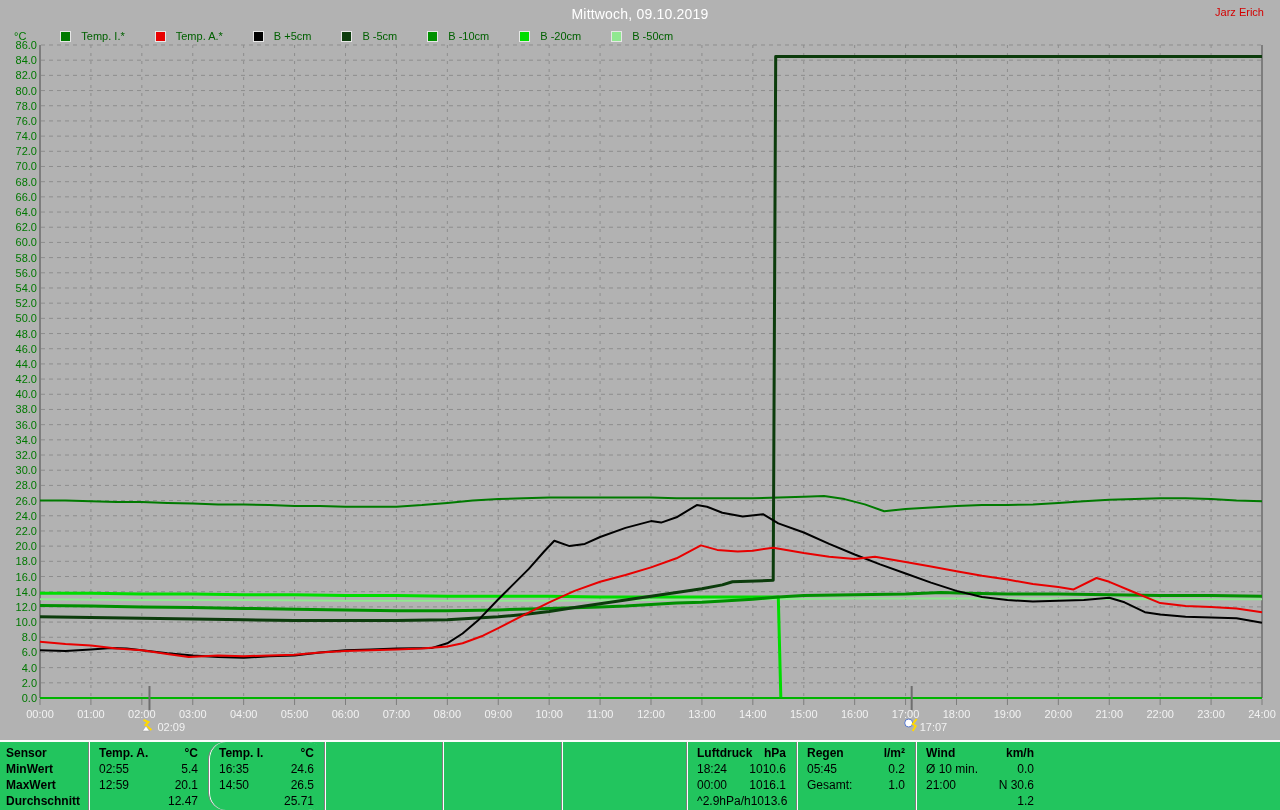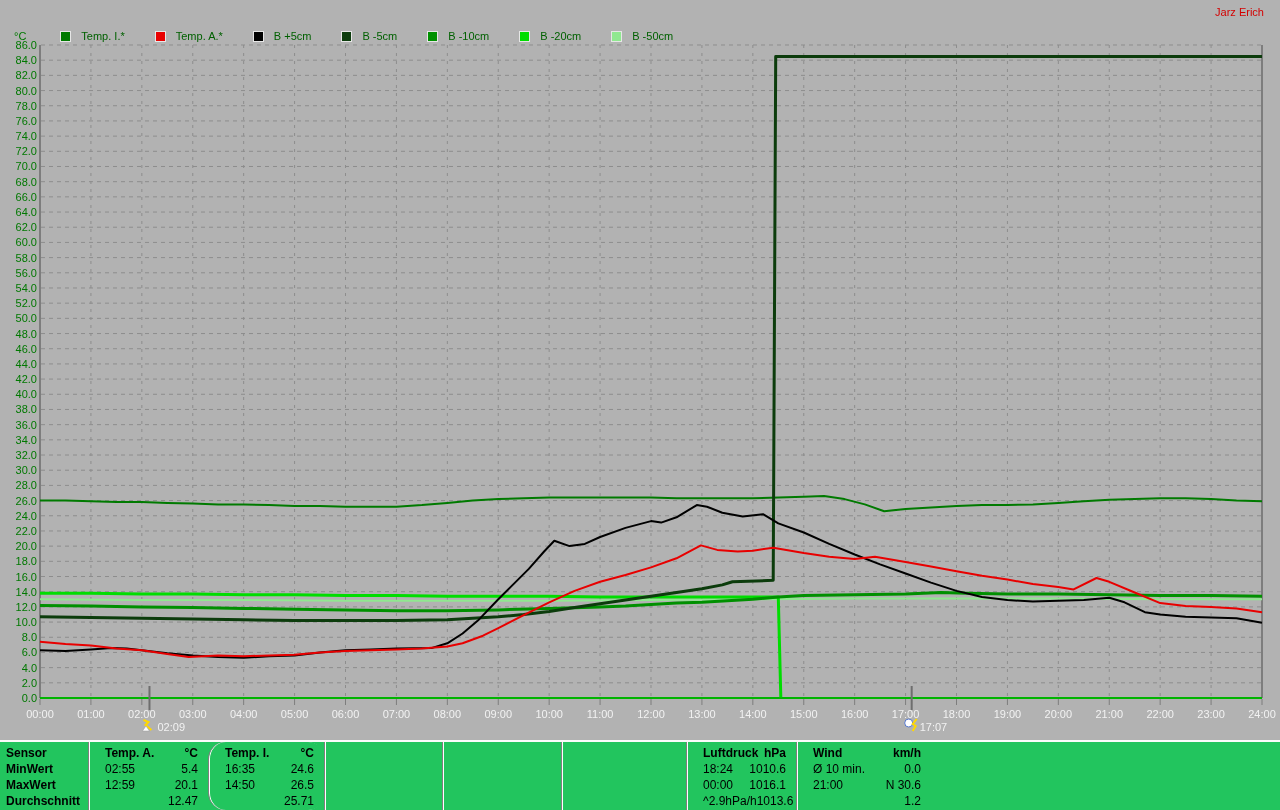--- a/index.html
+++ b/index.html
@@ -23,33 +23,34 @@
     font-size:11px;color:#006000;
   }
   .unit-label{color:#007800;font-size:11px;margin-right:4px;}
   .legend-item{display:flex;align-items:center;gap:10px;}
   .legend-swatch{width:9px;height:9px;display:inline-block;border:1px solid #e6e6e6;}
   .summary-panel{
     position:absolute;top:740px;left:0;width:1280px;height:70px;
     background:#22c55e;border-top:2px solid #fbfbfb;box-sizing:border-box;
     display:flex;flex-direction:row;font-size:12px;color:#000;
   }
-  .tcol{box-sizing:border-box;height:100%;padding-top:3px;padding-left:6px;}
+  .tcol{box-sizing:border-box;height:100%;padding-top:3px;}
   .tcol + .tcol{border-left:1px solid #7f7f7f;box-shadow:inset 1px 0 0 #ffffff;}
   .sensor-col{padding-left:6px;font-weight:bold;}
   .trow{display:flex;justify-content:space-between;line-height:16px;padding:0 10px 0 10px;}
   .trow.hdr{font-weight:bold;}
   .trow .tleft{text-align:left;white-space:pre;}
   .trow .tright{text-align:right;white-space:pre;}
   .sensor-col div{line-height:16px;}
 </style>
 </head>
 <body>
 
 <div class="chart-wrap">
+  <div class="page-title">Mittwoch, 09.10.2019</div>
   <div class="byline">Jarz Erich</div>
   <div class="legend-row">
     <span class="unit-label">°C</span>
   <span class="legend-item">
         <span class="legend-swatch" style="background: rgb(0, 122, 0);"></span>
         <span>Temp. I.*</span>
       </span>
       <span class="legend-item">
         <span class="legend-swatch" style="background: rgb(232, 0, 0);"></span>
         <span>Temp. A.*</span>
@@ -378,20 +379,40 @@
         <div class="trow">
           <span class="tleft">00:00</span>
           <span class="tright">1016.1</span>
         </div>
         <div class="trow">
           <span class="tleft">^2.9hPa/h</span>
           <span class="tright">1013.6</span>
         </div>
       </div>
     </div>
+    <div class="tcol" style="width: 119px;">
+      <div>
+        <div class="trow hdr">
+          <span class="tleft">Regen</span>
+          <span class="tright">l/m²</span>
+        </div>
+        <div class="trow">
+          <span class="tleft"></span>
+          <span class="tright"></span>
+        </div>
+        <div class="trow">
+          <span class="tleft">05:45</span>
+          <span class="tright">0.2</span>
+        </div>
+        <div class="trow">
+          <span class="tleft">Gesamt:</span>
+          <span class="tright">1.0</span>
+        </div>
+      </div>
+    </div>
     <div class="tcol" style="width: 363px;">
       <div style="width: 128px;">
         <div class="trow hdr">
           <span class="tleft">Wind</span>
           <span class="tright">km/h</span>
         </div>
         <div class="trow">
           <span class="tleft">Ø 10 min.</span>
           <span class="tright">0.0</span>
         </div>

